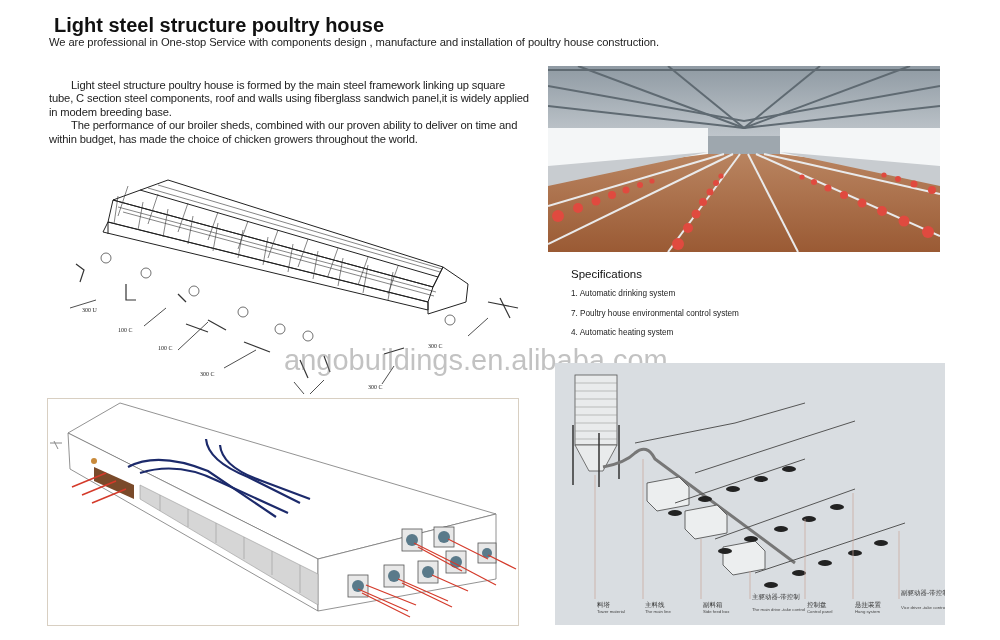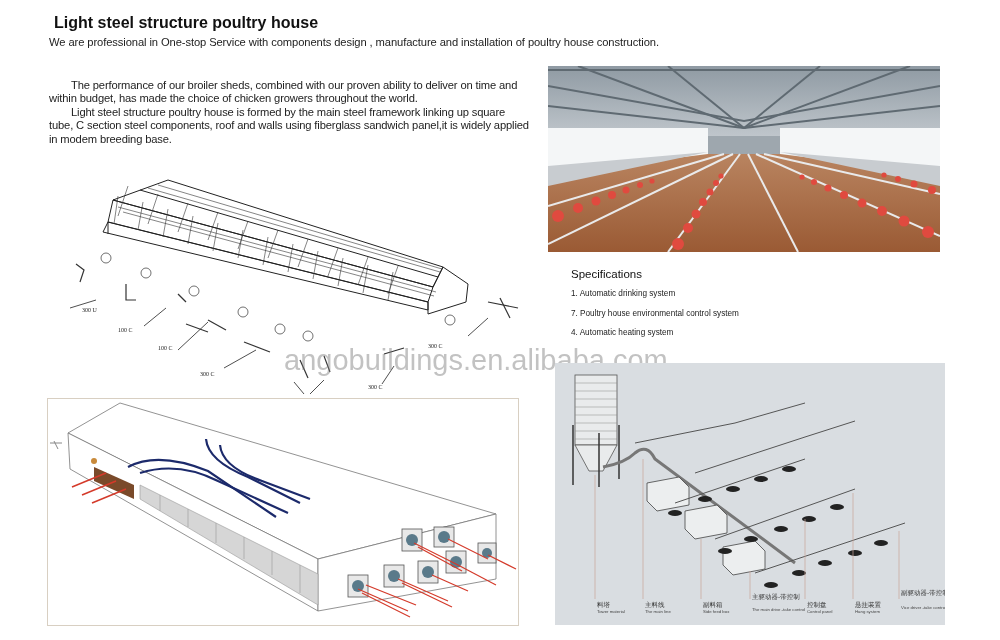--- a/index.html
+++ b/index.html
@@ -1,19 +1,19 @@
 <!DOCTYPE html>
 <html><head>
 <meta charset="utf-8">
 <style>
   html, body { margin: 0; padding: 0; background: #ffffff; }
   body { width: 1000px; height: 640px; position: relative; overflow: hidden;
          font-family: "Liberation Sans", sans-serif; color: #111; }
   .abs { position: absolute; }
-  #title { left: 54px; top: 14px; font-size: 16px; font-weight: bold; color: #111; }
+  #title { left: 54px; top: 14px; font-size: 20px; font-weight: bold; color: #111; }
   #subtitle { left: 49px; top: 36px; font-size: 11.2px; color: #222; letter-spacing: -0.1px; }
   #intro { left: 49px; top: 79px; width: 480px; font-size: 11.2px; line-height: 13.4px; color: #222; letter-spacing: -0.15px; }
   #intro p { margin: 0; text-indent: 22px; }
   #photo { left: 548px; top: 66px; width: 392px; height: 186px; overflow: hidden; background: #c9ccce; }
   #specs { left: 571px; top: 268px; width: 240px; }
   #specs .h { font-size: 11.5px; font-weight: normal; color: #111; margin-bottom: 9px; }
   #specs .item { font-size: 8.2px; color: #222; height: 19.5px; }
   #frame-drawing { left: 48px; top: 172px; width: 480px; height: 222px; }
   #vent-diagram { left: 47px; top: 398px; width: 470px; height: 226px; border: 1px solid #d8cfc2; background: #fff; }
   #feed-diagram { left: 555px; top: 363px; width: 390px; height: 262px; background: #d9dde1; }
@@ -23,22 +23,22 @@
   .lbl-en { font-size: 4.3px; fill: #444; }
   .dim { font-family: "Liberation Serif", serif; font-size: 6px; fill: #222; }
 </style>
 </head>
 <body>
 
 <div id="title" class="abs">Light steel structure poultry house</div>
 <div id="subtitle" class="abs">We are professional in One-stop Service with components design , manufacture and installation of poultry house construction.</div>
 
 <div id="intro" class="abs">
+  <p>Light steel structure poultry house is formed by the main steel framework linking up square tube, C section steel components, roof and walls using fiberglass sandwich panel,it is widely applied in modem breeding base.</p>
   <p>The performance of our broiler sheds, combined with our proven ability to deliver on time and within budget, has made the choice of chicken growers throughout the world.</p>
-  <p>Light steel structure poultry house is formed by the main steel framework linking up square tube, C section steel components, roof and walls using fiberglass sandwich panel,it is widely applied in modem breeding base.</p>
 </div>
 
 <div id="photo" class="abs">
   <svg width="392" height="186" viewBox="0 0 392 186">
     <defs>
       <linearGradient id="roofg" x1="0" y1="0" x2="0" y2="1">
         <stop offset="0" stop-color="#8f9aa3"></stop>
           <stop offset="1" stop-color="#c6ccd1"></stop>
       </linearGradient>
       <linearGradient id="floorg" x1="0" y1="0" x2="0" y2="1">

